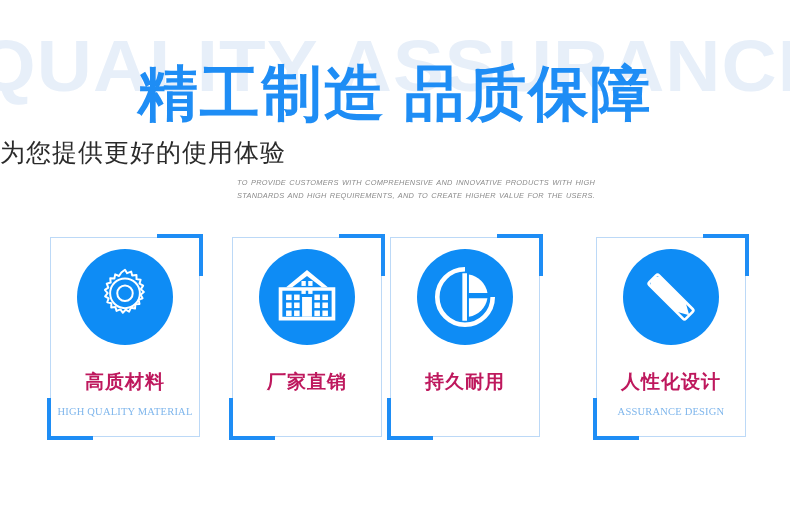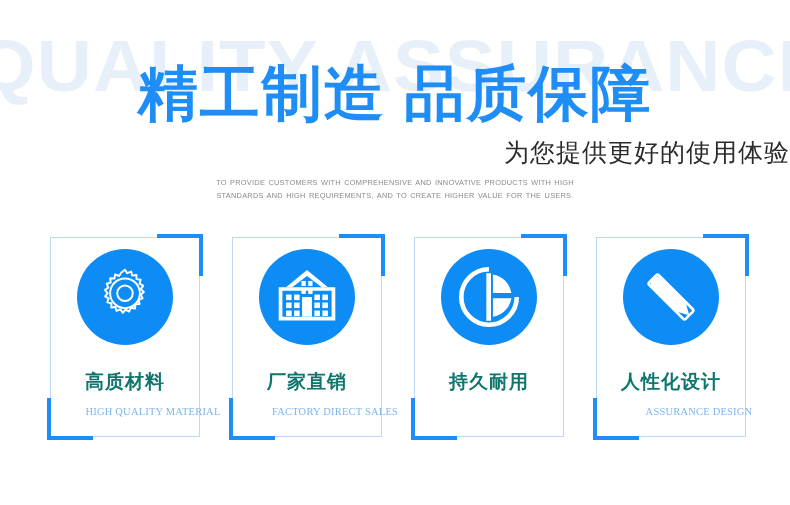--- a/index.html
+++ b/index.html
@@ -56,40 +56,41 @@
     color: #1e8df5;
     letter-spacing: 2px;
     white-space: nowrap;
   }
 
   .subhead {
     position: absolute;
     left: 0;
     top: 136px;
     width: 790px;
-    text-align: right;
+    text-align: left;
     font-size: 25px;
     font-weight: 400;
     line-height: 32px;
     color: #2b2b2b;
     letter-spacing: 1px;
     white-space: nowrap;
   }
 
   .eyebrow {
     position: absolute;
     left: 195px;
     top: 176px;
     width: 400px;
-    text-align: center;
+    text-align: right;
     font-size: 7.4px;
     line-height: 13px;
     color: #8b8b8b;
     letter-spacing: 0.25px;
     word-spacing: 1px;
+    font-style: italic;
   }
 
   
   .cards {
     position: absolute;
     left: 0;
     top: 237px;
     width: 790px;
     height: 205px;
   }
@@ -149,38 +150,37 @@
 
   .card-title {
     position: absolute;
     left: 0;
     top: 132px;
     width: 100%;
     text-align: center;
     font-size: 19px;
     font-weight: 700;
     line-height: 26px;
-    color: #0f766e;
+    color: #be185d;
     letter-spacing: 1px;
     white-space: nowrap;
   }
 
   .card-sub {
     position: absolute;
     left: 0;
     top: 168px;
     width: 100%;
     text-align: center;
     font-family: "Liberation Serif", "DejaVu Serif", serif;
     font-size: 10.5px;
     line-height: 14px;
     color: #7fb6ec;
     letter-spacing: 0.2px;
     white-space: nowrap;
-    margin-left: 28px;
   }
 </style>
 </head>
 <body>
 
 <div id="stage">
 
   <div class="watermark">QUALITY ASSURANCE</div>
 
   <div class="headline">精工制造  品质保障</div>
@@ -254,24 +254,23 @@
               <rect x="43" y="35" width="7" height="8"></rect>
               <rect x="54" y="35" width="7" height="8"></rect>
 
               <rect x="44" y="48" width="16" height="32"></rect>
             </g>
           </svg>
         </span>
       </div>
 
       <div class="card-title">厂家直销</div>
-      <div class="card-sub">FACTORY DIRECT SALES</div>
     </div>
 
-    <div class="card" style="left:414px;">
+    <div class="card" style="left:390px;">
       <div class="card-frame"></div>
       <div class="bracket-tr"></div>
       <div class="bracket-bl"></div>
 
       <div class="icon-circle">
         <span>
           <svg width="66" height="66" viewBox="0 0 100 100">
 
             <path d="M50 8 A42 42 0 1 0 92 50" fill="none" stroke="#ffffff" stroke-width="7"></path>
 

